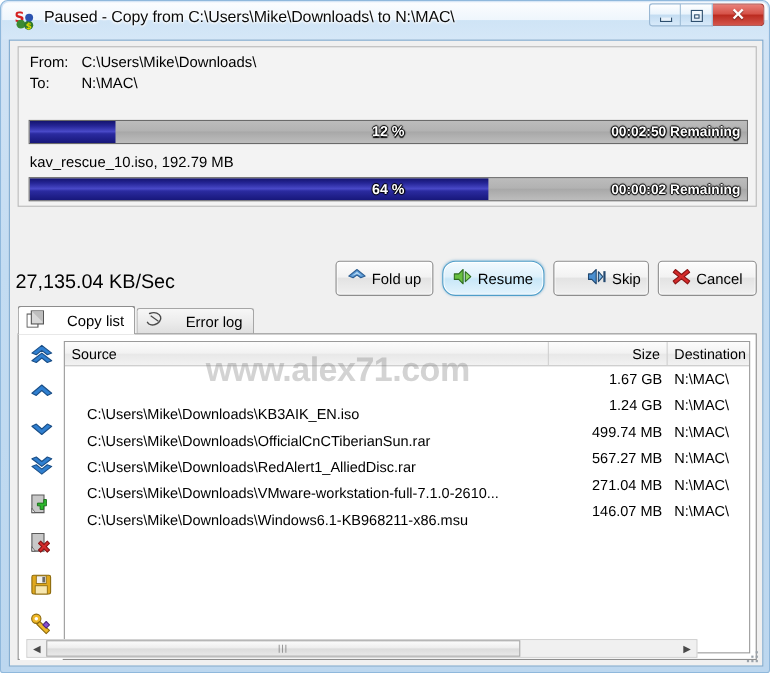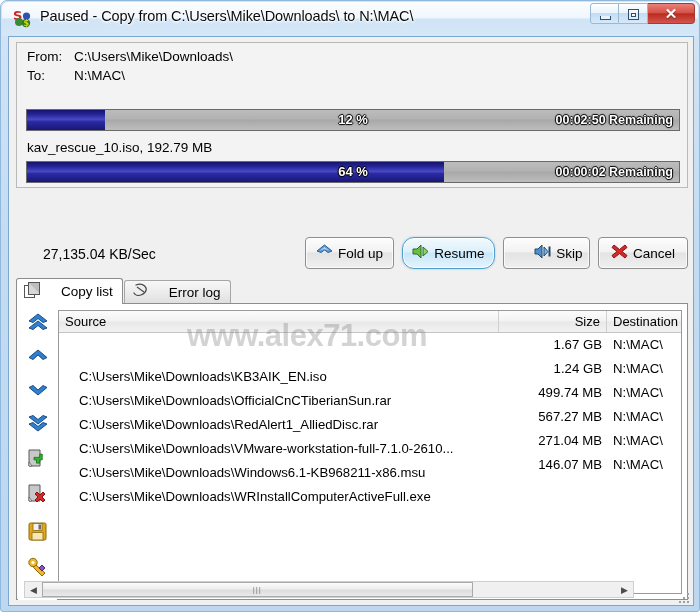--- a/index.html
+++ b/index.html
@@ -151,22 +151,22 @@
   .pbar-time {
     position: absolute; right: 6px; top: 0; height: 100%;
     line-height: 20px;
     font-size: 12.5px; font-weight: bold; color: #ffffff;
     text-shadow: -1px 0 1px #000, 1px 0 1px #000, 0 -1px 1px #000, 0 1px 1px #000;
     white-space: nowrap;
   }
 
   
   .speed {
-    position: absolute; left: 34px; top: 209px;
-    font-size: 14px; color: #000; white-space: nowrap;
+    position: absolute; left: 5px; top: 209px;
+    font-size: 18px; color: #000; white-space: nowrap;
   }
   .btn {
     position: absolute; top: 200px; height: 32px;
     background: linear-gradient(to bottom, #fdfdfd 0%, #f2f2f2 46%, #e3e3e3 50%, #f0f0f0 100%);
     border: 1px solid #8e8e8e;
     border-radius: 4px;
     display: flex; align-items: center; justify-content: center;
     gap: 5px;
     font-size: 13.5px; color: #000;
     box-shadow: inset 0 0 0 1px rgba(255,255,255,0.75);
@@ -507,21 +507,20 @@
               <div class="lv-c lv-c-source">C:\Users\Mike\Downloads\VMware-workstation-full-7.1.0-2610...</div>
               <div class="lv-c lv-c-size">567.27 MB</div>
               <div class="lv-c lv-c-dest">N:\MAC\</div>
             </div>
             <div class="lv-row">
               <div class="lv-c lv-c-source">C:\Users\Mike\Downloads\Windows6.1-KB968211-x86.msu</div>
               <div class="lv-c lv-c-size">271.04 MB</div>
               <div class="lv-c lv-c-dest">N:\MAC\</div>
             </div>
             <div class="lv-row">
-              <div class="lv-c lv-c-source">C:\Users\Mike\Downloads\WRInstallComputerActiveFull.exe</div>
               <div class="lv-c lv-c-size">146.07 MB</div>
               <div class="lv-c lv-c-dest">N:\MAC\</div>
             </div>
           </div>
       </div>
 
       <div class="watermark" style="left:170px; top:14px;">www.alex71.com</div>
 
       <div class="hbar">
         <div class="hb-arrow">◀</div>

